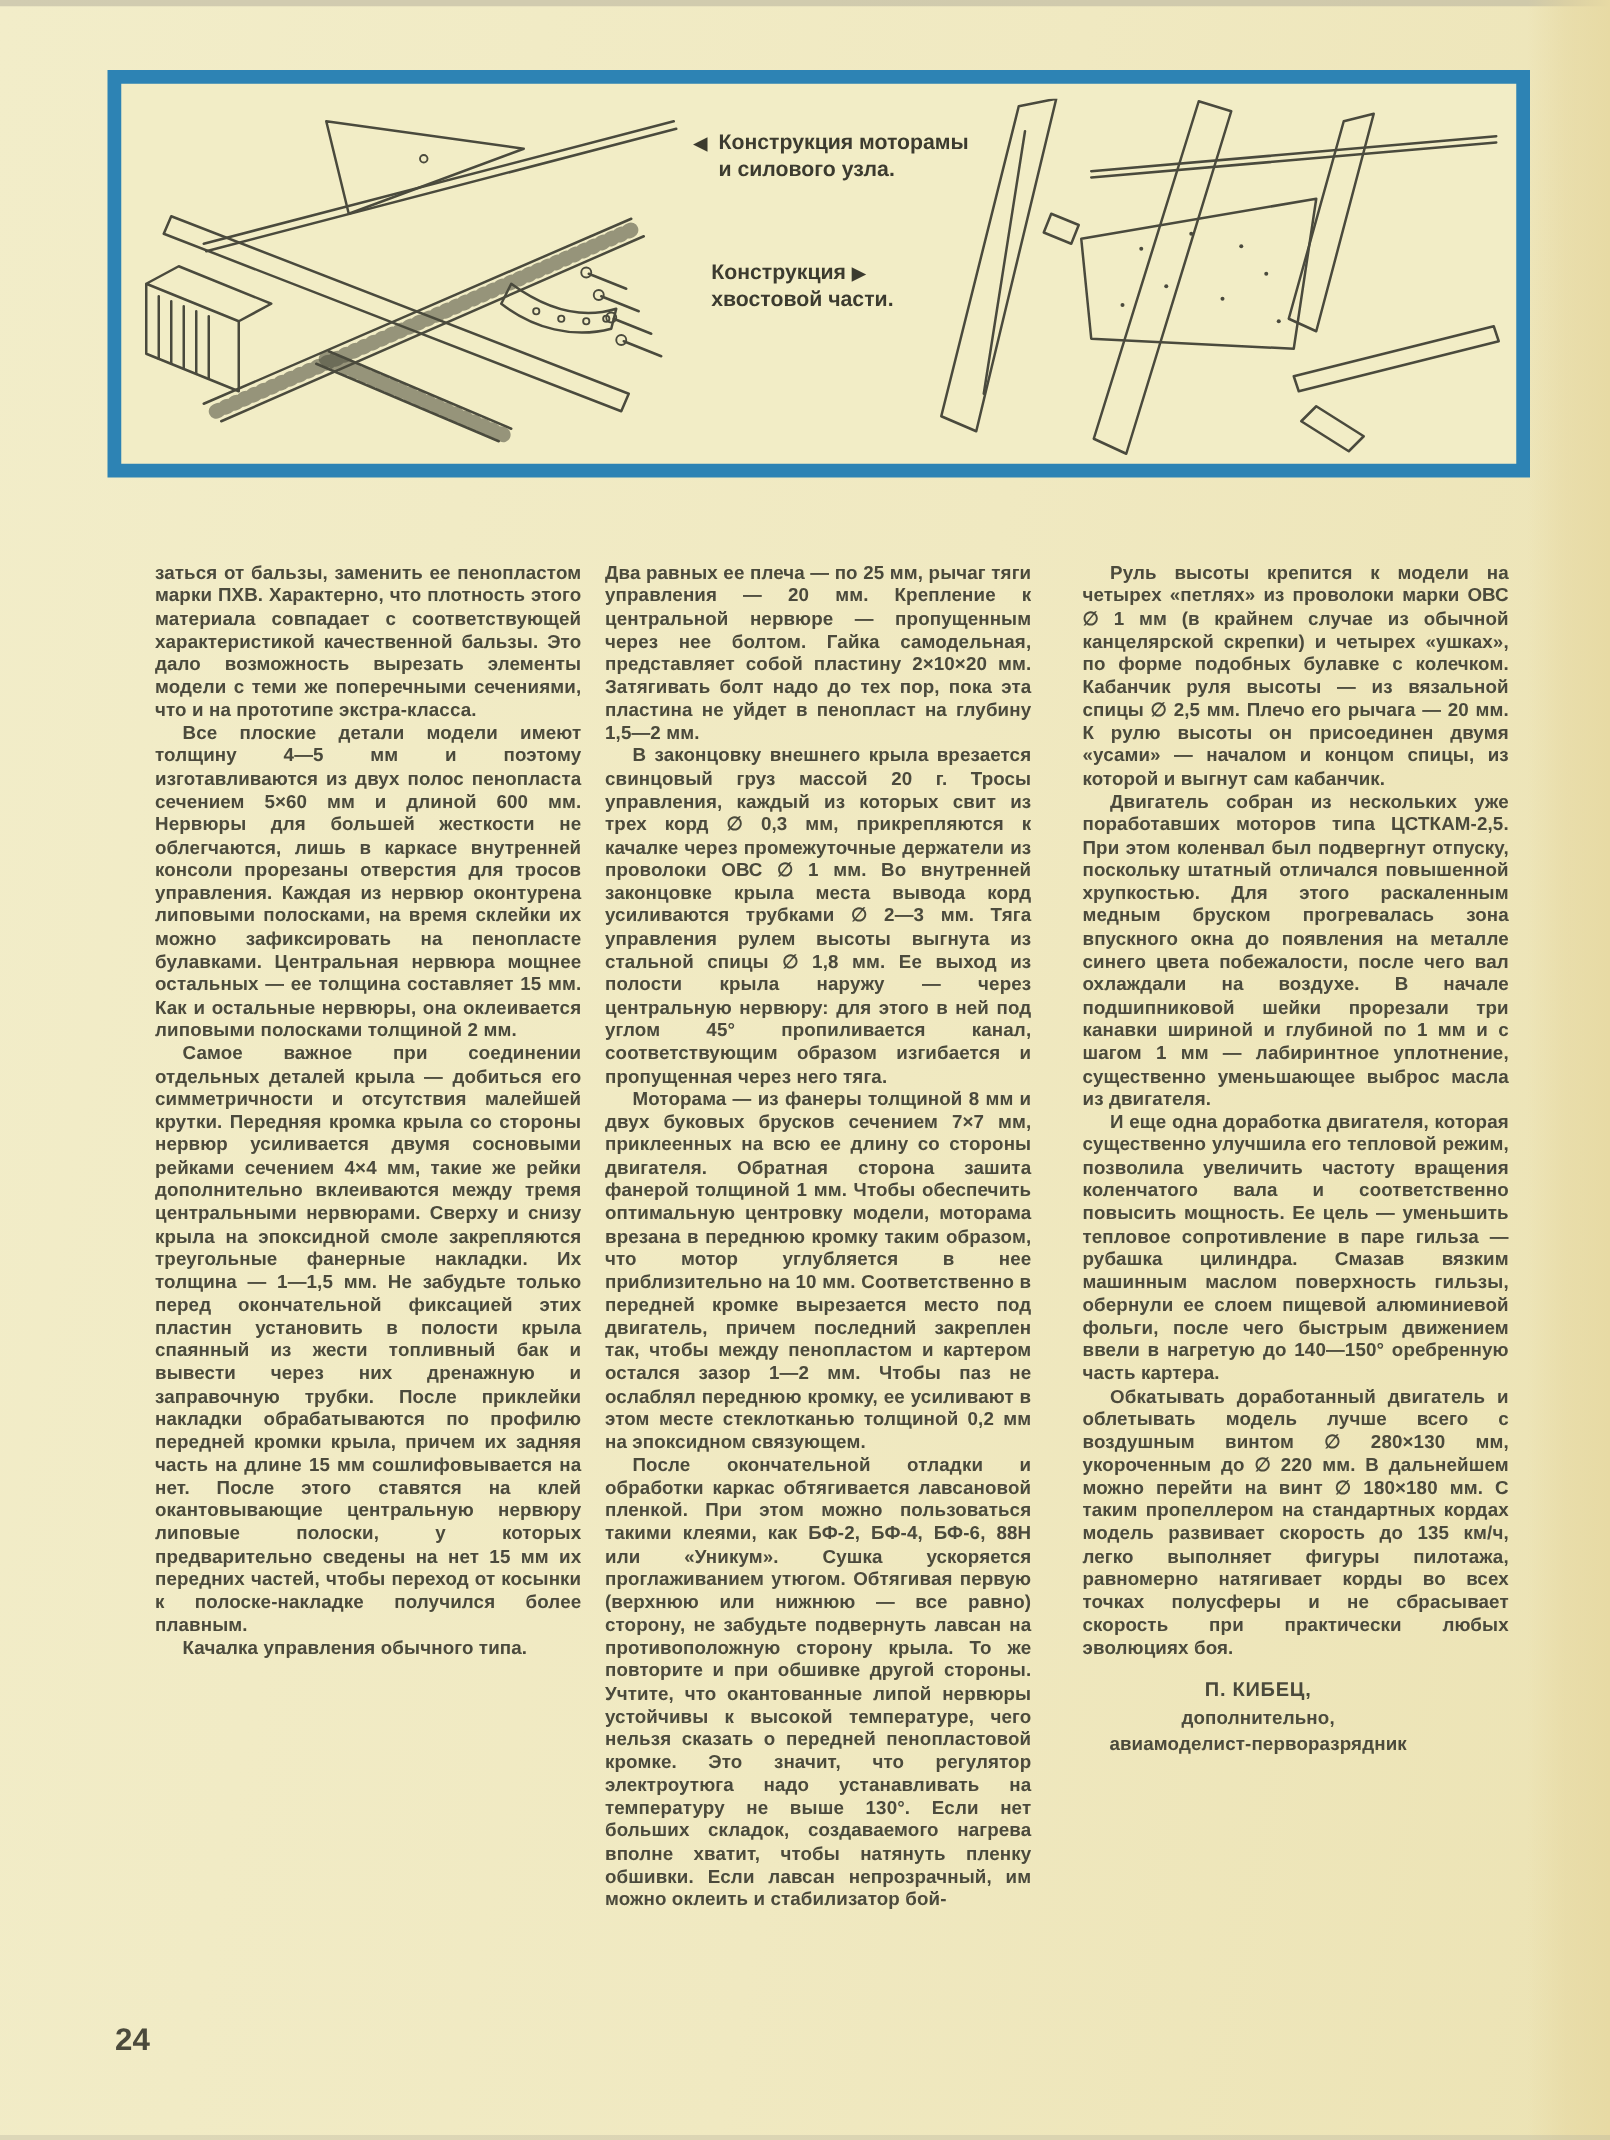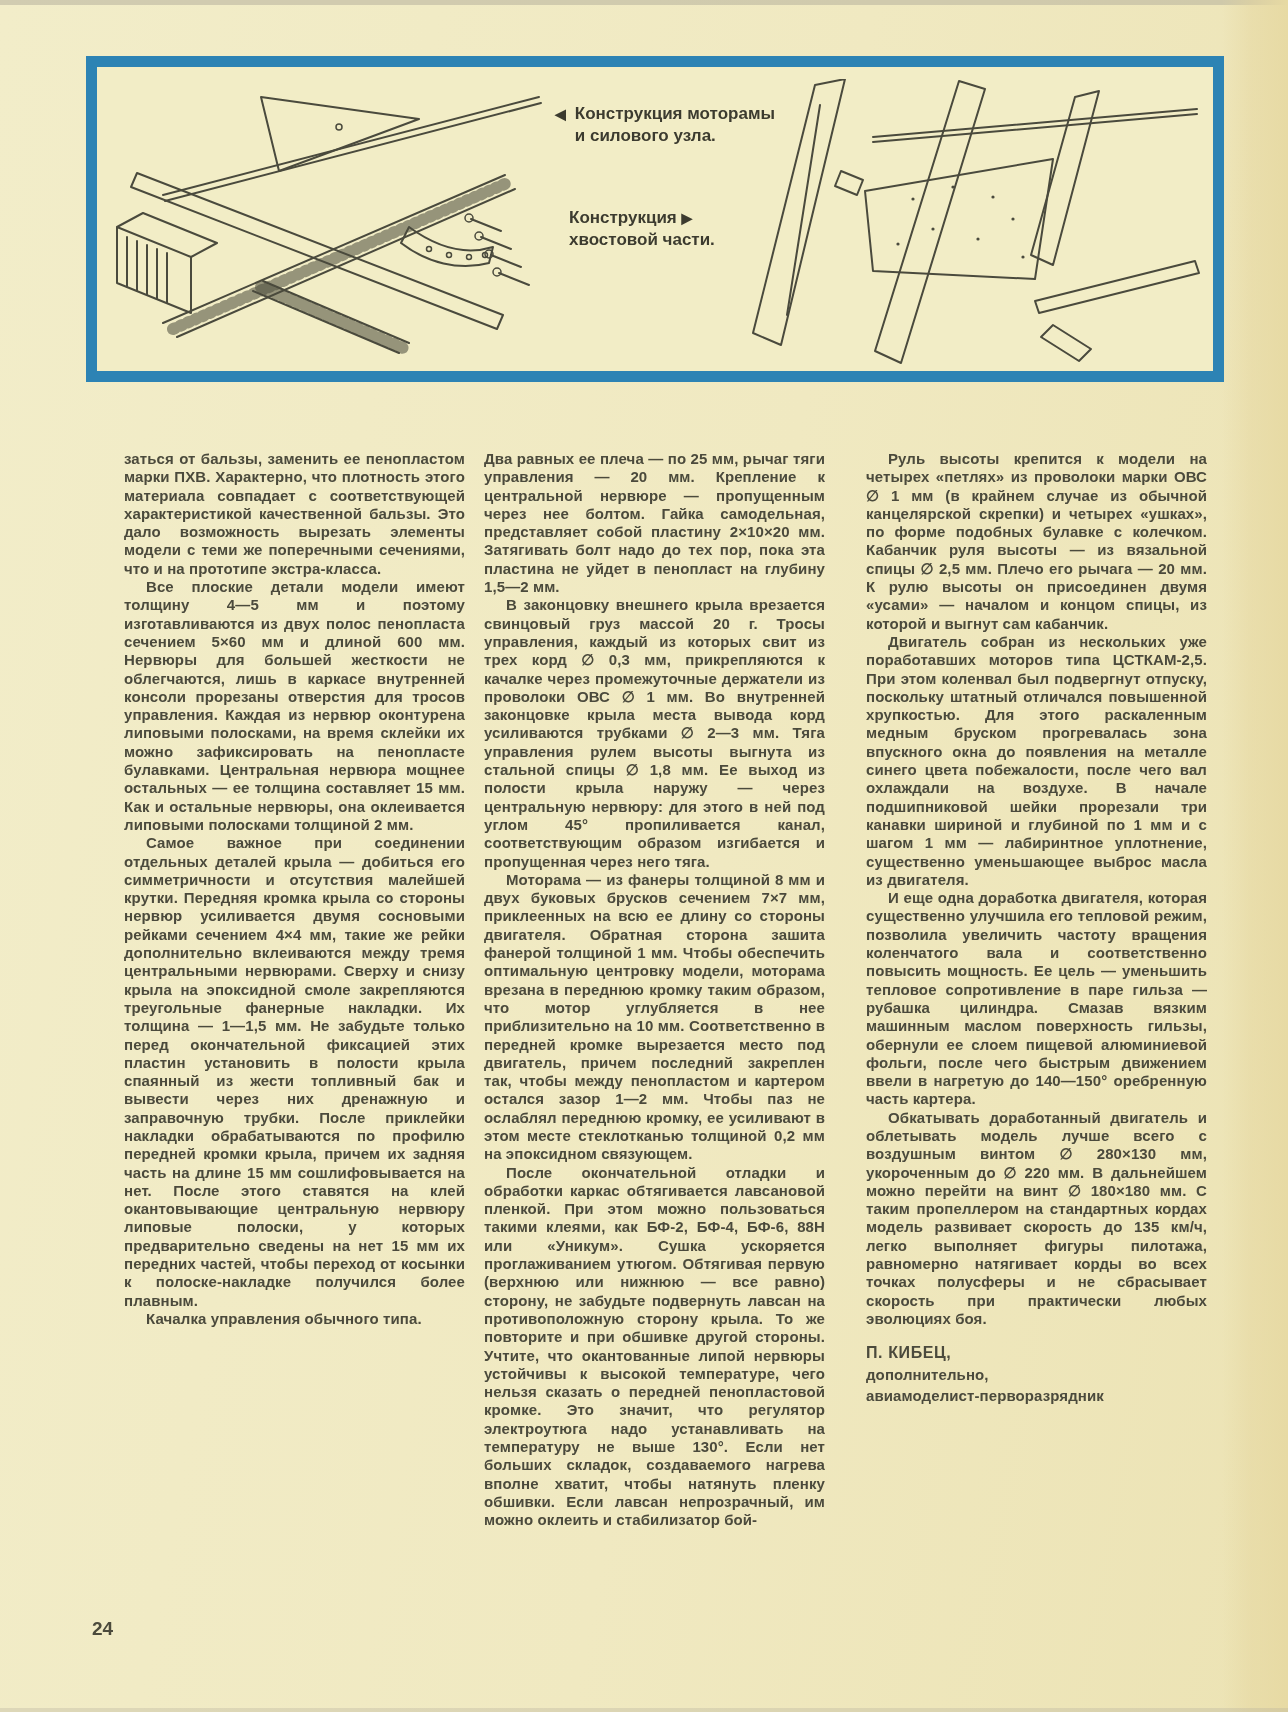--- a/index.html
+++ b/index.html
@@ -35,25 +35,25 @@
     position:absolute;top:450px;width:341px;
     color:#4b4a3c;font-size:15px;line-height:18.3px;font-weight:700;
     text-align:justify;letter-spacing:.1px;
   }
   .col p{margin:0;}
   .col p.ind{text-indent:22px;}
   .col-1{left:100px;margin-left:24px;}
   .col-2{left:484px;}
   .col-3{left:866px;}
 
-  .sig{margin-top:14px;text-align:left;padding-right:60px;}
+  .sig{margin-top:14px;text-align:center;padding-right:60px;}
   .sig-name{font-size:16px;letter-spacing:.6px;line-height:22px;}
   .sig-line{line-height:21px;}
 
-  .page-num{position:absolute;left:92px;top:1618px;font-size:19px;font-weight:700;color:#4b4a3c;}
+  .page-num{position:absolute;left:92px;top:1618px;font-size:25px;font-weight:700;color:#4b4a3c;}
 </style>
 </head>
 <body>
 
 <div class="page">
   <div class="scan-edge-top"></div>
   <div class="page-right-strip"></div>
 
   <div class="figure-frame">
 

